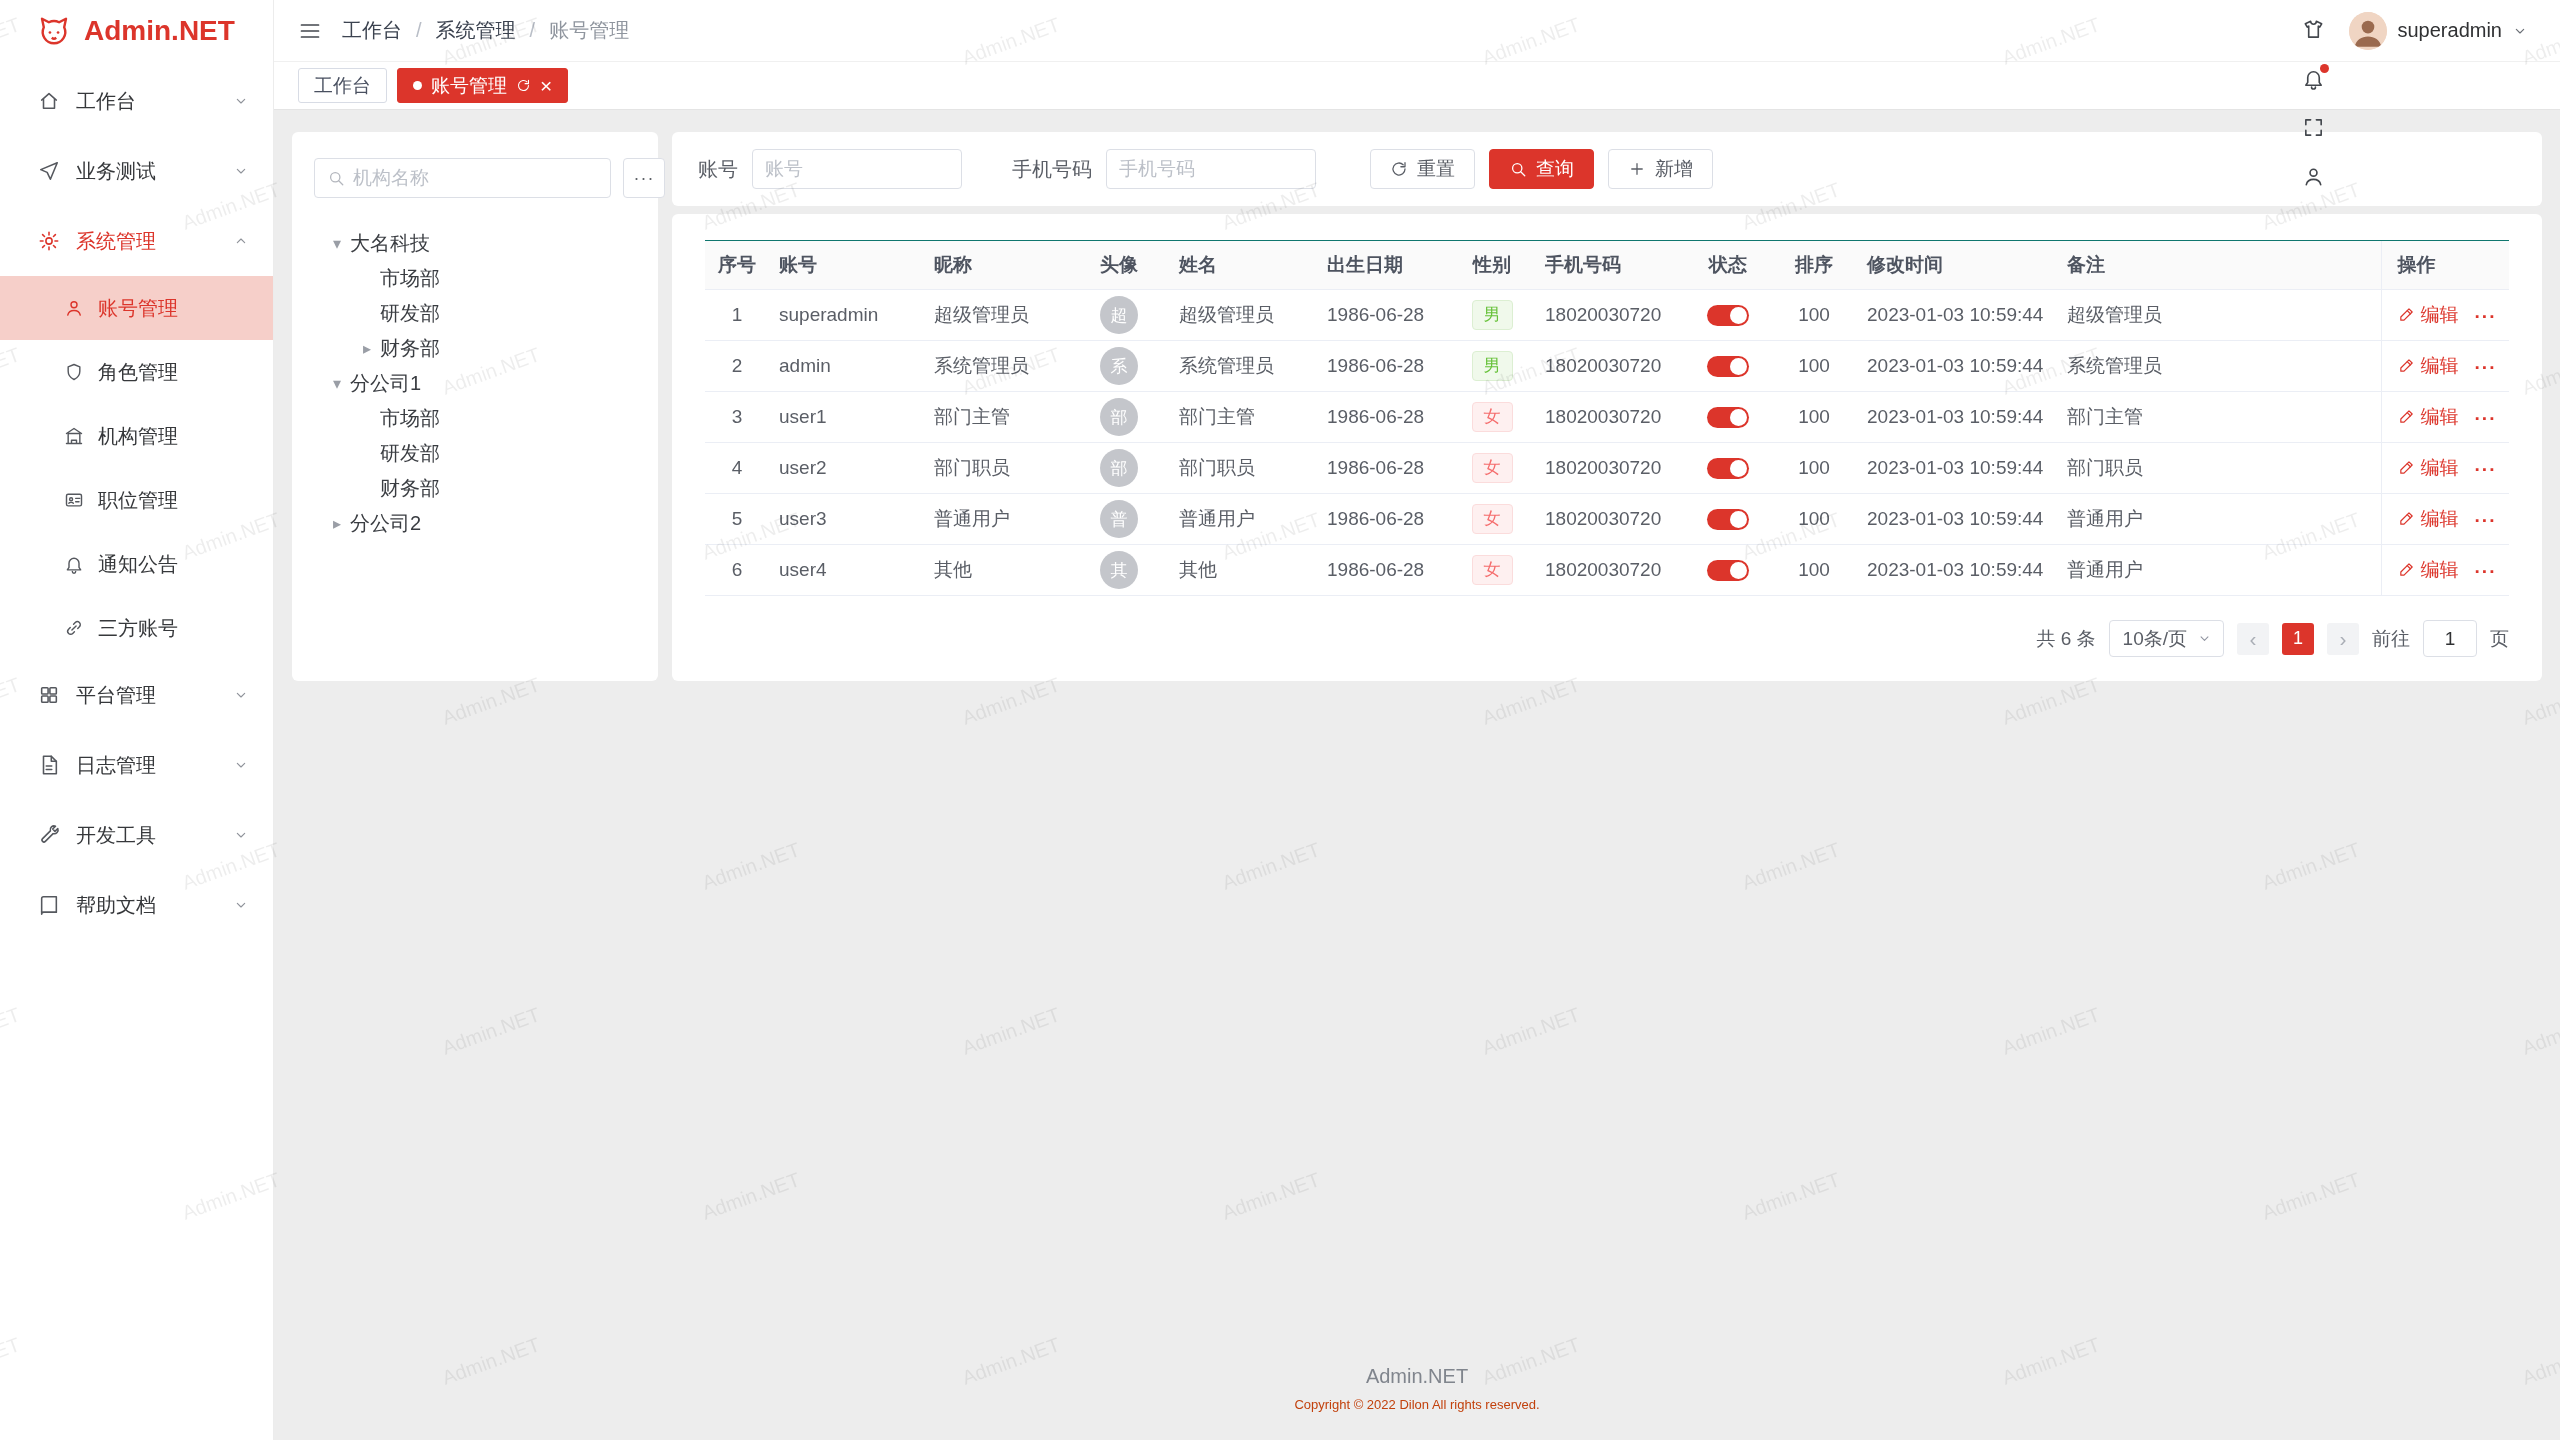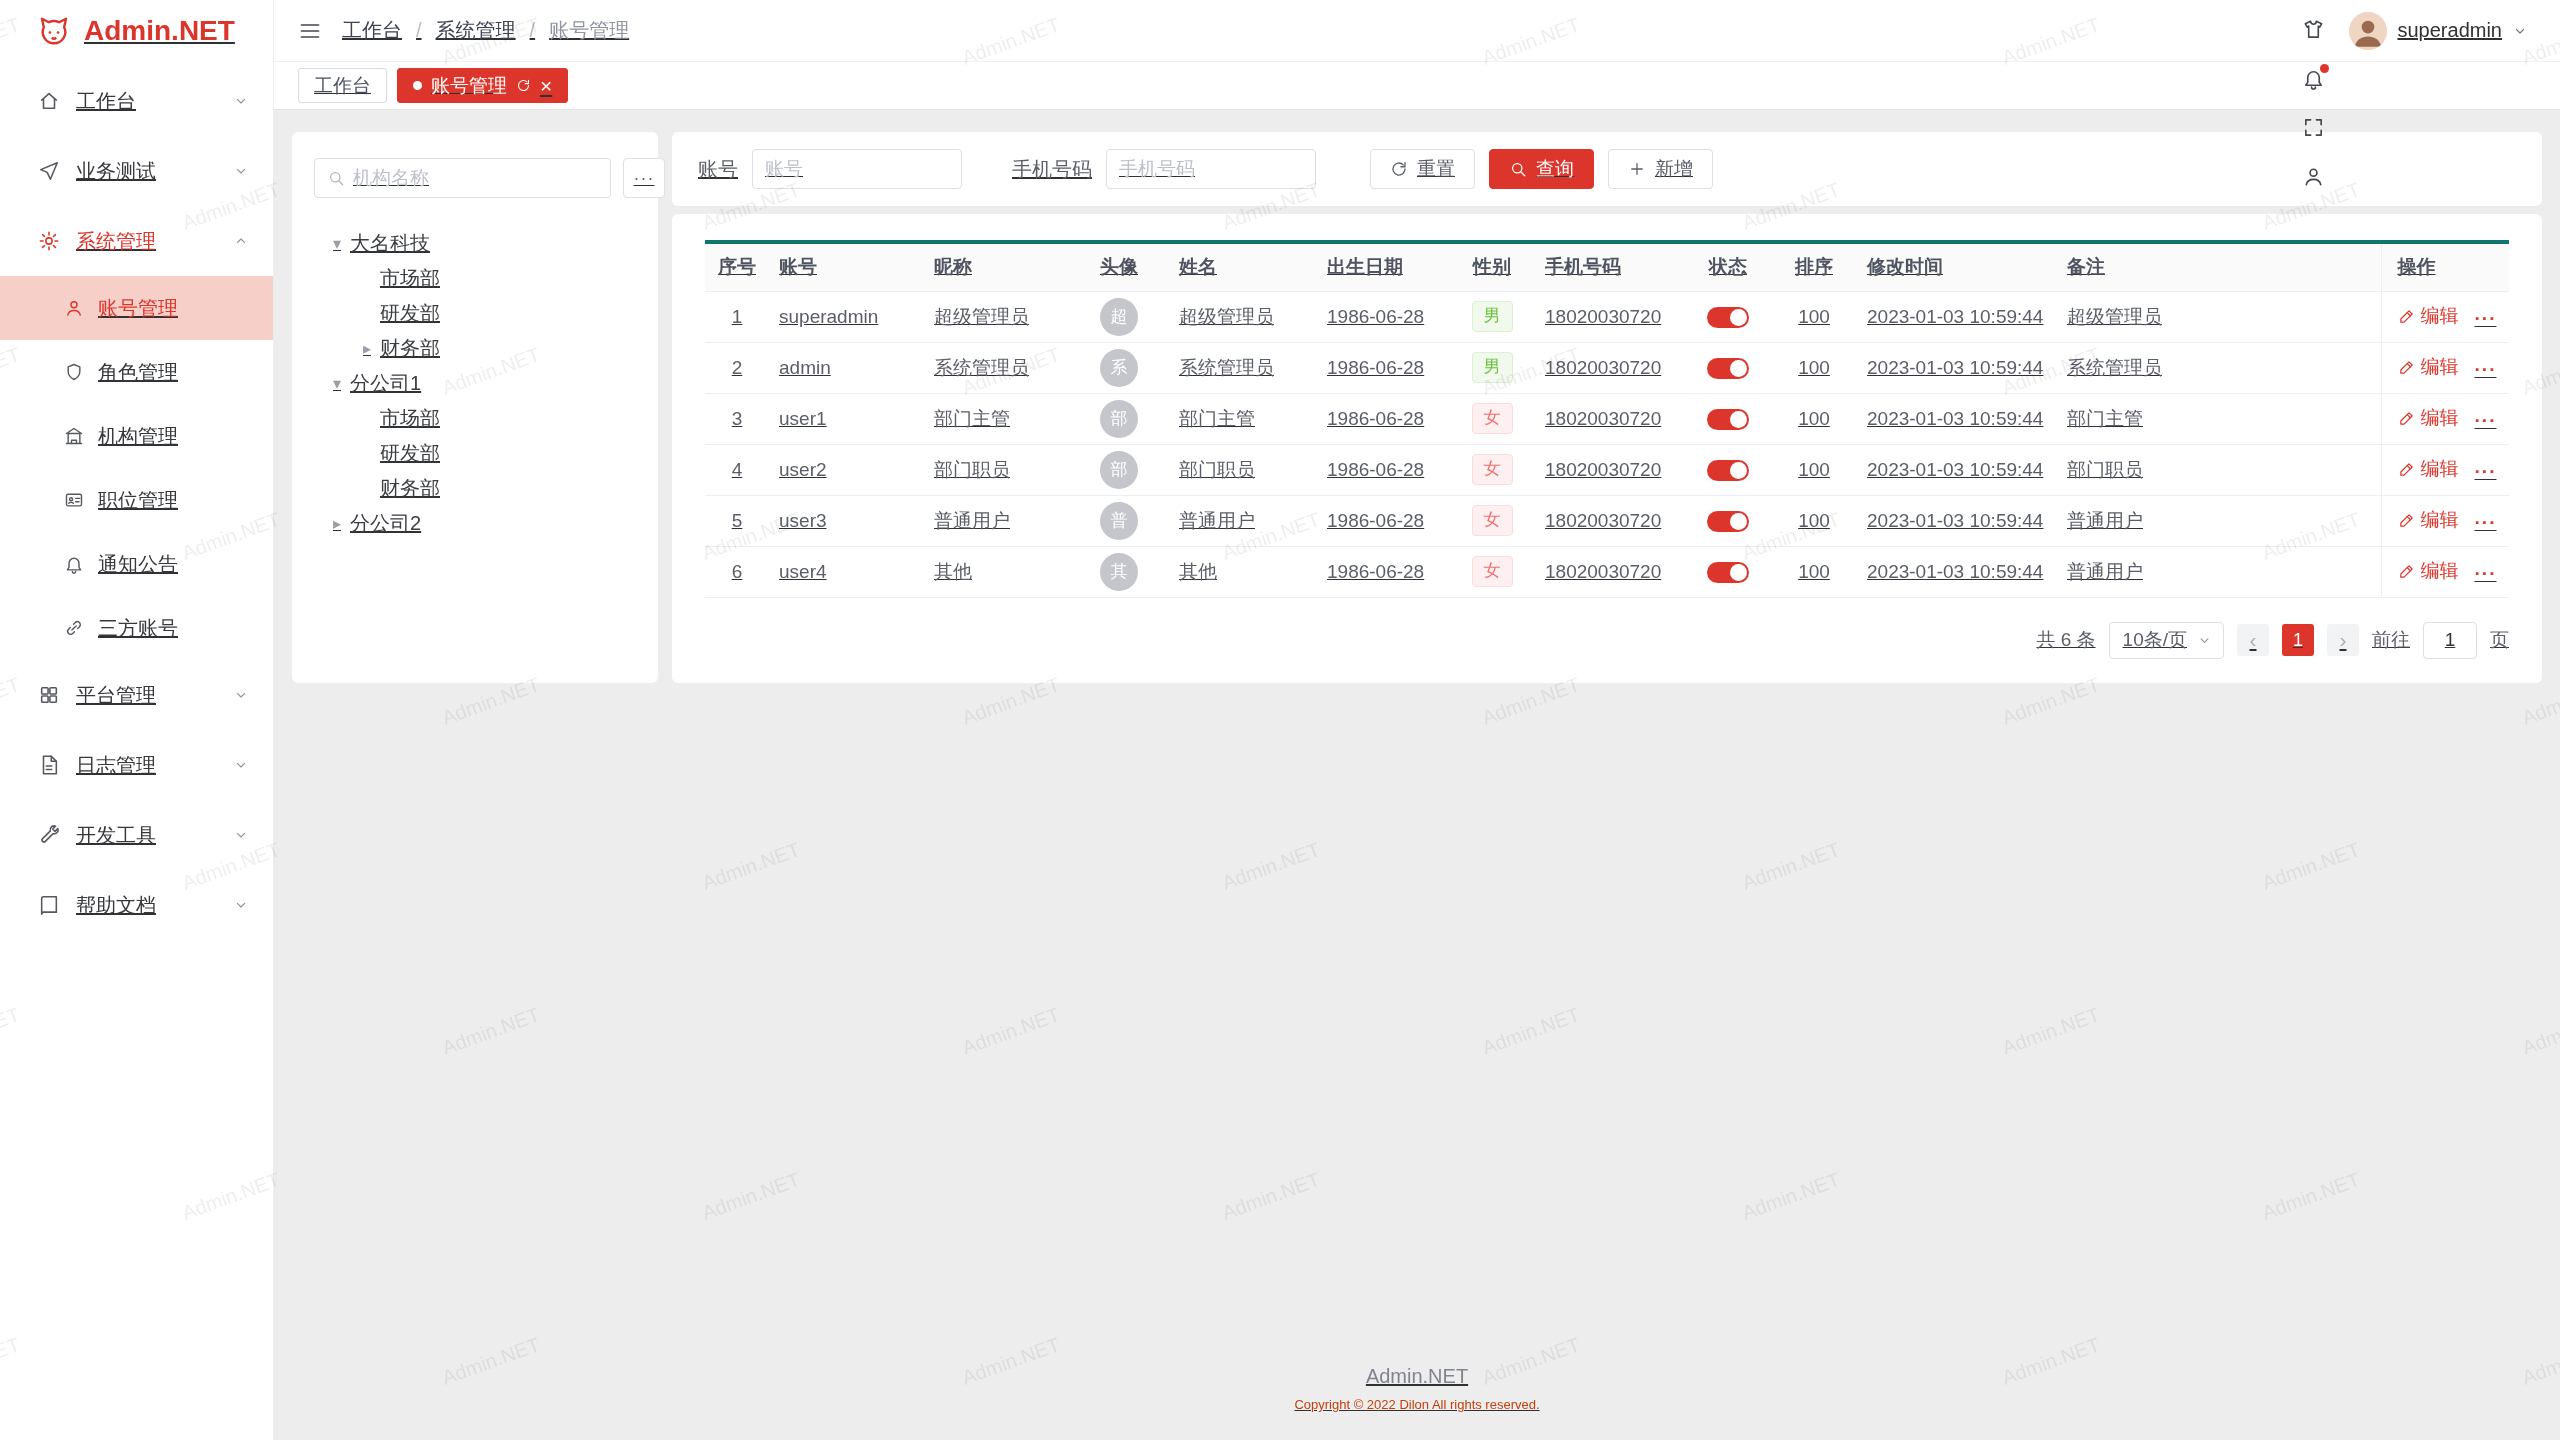--- a/index.html
+++ b/index.html
@@ -1,18 +1,18 @@
 <!DOCTYPE html>
 <html style="--primary: #dc352b; --success: #67c23a; --danger: #f56c6c;"><head>
 <meta charset="utf-8">
 <style>
   :root{--primary:#dc352b;--success:#67c23a;--danger:#f56c6c;}
   *{margin:0;padding:0;box-sizing:border-box;}
   body{width:2560px;height:1440px;font-family:"Liberation Sans","DejaVu Sans",sans-serif;background:#ededed;color:#303133;overflow:hidden;}
-  .page{position:relative;width:2560px;height:1440px;display:flex;text-decoration:underline;}
+  .page{position:relative;width:2560px;height:1440px;display:flex;}
   .icon{display:inline-flex;align-items:center;justify-content:center;line-height:0;}
   
   .sidebar{width:274px;min-width:274px;background:#fff;border-right:1px solid #ececec;display:flex;flex-direction:column;}
   .logo-row{height:62px;display:flex;align-items:center;gap:12px;padding-left:36px;cursor:pointer;}
   .logo-text{font-size:28px;font-weight:bold;color:var(--primary);}
   .menu{flex:1;padding-top:4px;overflow:hidden;}
   .menu-item{height:70px;display:flex;align-items:center;gap:16px;padding:0 24px 0 38px;font-size:20px;color:#36383b;cursor:pointer;}
   .menu-item .icon{color:#55585e;}
   .menu-item.parent-active{color:var(--primary);}
   .menu-item.parent-active .icon{color:var(--primary);}
@@ -66,21 +66,21 @@
   .q-input{flex:0 0 210px;width:210px;}
   .gap-left{margin-left:36px;}
   .btn{height:40px;display:inline-flex;align-items:center;gap:9px;padding:0 19px;border-radius:4px;border:1px solid #dcdfe6;background:#fff;color:#5a5e66;font-size:19px;cursor:pointer;font-family:inherit;}
   .btn .icon{color:inherit;}
   .btn-primary{background:var(--primary);border-color:var(--primary);color:#fff;}
   .btn-reset{margin-left:40px;justify-content:space-between;}
   
   .table-card{padding:26px 33px 24px;}
   table{width:100%;border-collapse:collapse;table-layout:fixed;}
   th,td{height:51px;padding:0 10px;font-size:19px;color:#5a5e66;text-align:left;border-bottom:1px solid #ebeef5;white-space:nowrap;overflow:hidden;text-overflow:ellipsis;}
-  thead th{height:49px;background:#fafafa;color:#4e5460;border-top:4px solid #0f766e;font-weight:bold;}
+  thead th{height:49px;background:#fafafa;color:#4e5460;border-top:1px solid #0f766e;font-weight:bold;}
   .c-center{text-align:center;}
   th.c-ops,td.c-ops{border-left:1px solid #ebeef5;padding-left:16px;}
   .avatar-sm{display:inline-flex;width:38px;height:38px;border-radius:50%;background:#c4c6cb;color:#fff;font-size:17px;align-items:center;justify-content:center;}
   .tag{display:inline-block;padding:3px 11px;border-radius:4px;font-size:17px;line-height:1.35;}
   .tag-success{background:#f0f9eb;border:1px solid #dcefd2;color:var(--success);}
   .tag-danger{background:#fef0f0;border:1px solid #fbdcdc;color:var(--danger);}
   .switch{position:relative;display:inline-block;width:42px;height:21px;border-radius:11px;background:#dcdfe6;cursor:pointer;vertical-align:middle;}
   .switch.on{background:var(--primary);}
   .knob{position:absolute;top:2px;left:2px;width:17px;height:17px;border-radius:50%;background:#fff;}
   .switch.on .knob{left:23px;}

